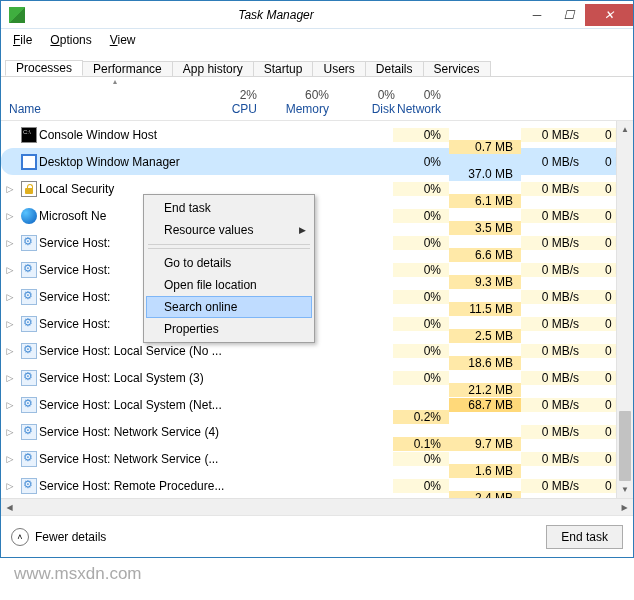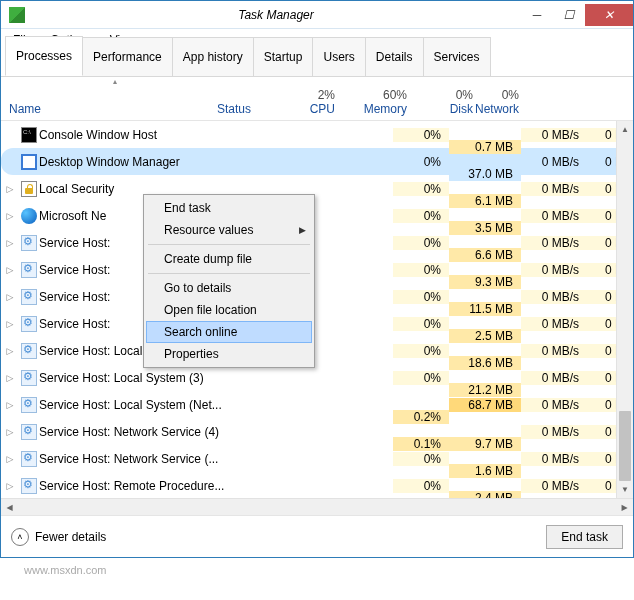--- a/index.html
+++ b/index.html
@@ -8,21 +8,21 @@
     .titlebar { height: 28px; background: #fff; display: flex; align-items: center; padding: 0 0 0 8px; border-bottom: 1px solid #d8e6f2; font-style: italic; }
     .title-icon { width: 16px; height: 16px; background: linear-gradient(135deg,#3fae3f 0 50%,#2e8b2e 50% 100%); margin-right: 6px; }
     .title-spacer { flex: 1; text-align: center; font-size: 12px; color: #000; }
     .winbtns { display: flex; height: 22px; }
     .winbtn { width: 32px; height: 22px; display: flex; align-items: center; justify-content: center; font-size: 12px; color: #333; }
     .winbtn.close { background: #c75050; color: #fff; width: 48px; }
     .menubar { height: 22px; display: flex; align-items: center; padding: 0 4px; gap: 2px; }
     .menuitem { padding: 2px 8px; color: #000; }
     .menuitem u { text-decoration: underline; }
     .tabbar { height: 26px; display: flex; align-items: flex-end; padding: 0 4px; border-bottom: 1px solid #d8d8d8; position: relative; }
-    .tab { padding: 12px 10px; border: 1px solid #d8d8d8; border-bottom: none; background: #f7f7f7; margin-right: -1px; font-size: 12px; color: #000; }
+    .tab { padding: 0 10px; border: 1px solid #d8d8d8; border-bottom: none; background: #f7f7f7; margin-right: -1px; font-size: 12px; color: #000; }
     .tab.active { background: #fff; border-bottom: 1px solid #fff; position: relative; z-index: 2; }
     .header { display: flex; height: 44px; border-bottom: 1px solid #e5e5e5; font-size: 12px; color: #1a4f9c; }
     .header .hcol { display: flex; flex-direction: column; justify-content: flex-end; padding: 4px 8px; }
     .header .hcol.right { text-align: right; align-items: flex-end; }
     .header .pct { color: #4a4a4a; }
     .body { flex: 1; overflow: hidden; position: relative; }
     .rows { }
     .row { display: flex; height: 27px; align-items: center; font-size: 12px; color: #000; }
     .row.selected { background: #cde8ff; border-radius: 12px; }
     .c-expand { width: 18px; text-align: center; color: #888; font-size: 9px; }
@@ -63,21 +63,21 @@
     .hscrollbar .track { flex: 1; position: relative; }
     .footer { height: 42px; border-top: 1px solid #e5e5e5; display: flex; align-items: center; padding: 0 10px; justify-content: space-between; }
     .fewer { display: flex; align-items: center; gap: 6px; color: #000; }
     .fewer-icon { width: 18px; height: 18px; border: 1px solid #7a7a7a; border-radius: 50%; display: flex; align-items: center; justify-content: center; font-size: 9px; }
     .endtask { padding: 4px 14px; border: 1px solid #acacac; background: #f0f0f0; font-size: 12px; }
     .context-menu { position: absolute; left: 143px; top: 194px; width: 172px; background: #f0f0f0; border: 1px solid #a0a0a0; box-shadow: 2px 2px 4px rgba(0,0,0,0.25); padding: 2px; z-index: 100; font-size: 12px; }
     .cm-item { height: 22px; display: flex; align-items: center; padding: 0 20px 0 18px; position: relative; }
     .cm-item.highlight { background: #bfdcff; border: 1px solid #7eb6f7; padding-left: 17px; padding-right: 19px; height: 22px; }
     .cm-sep { height: 1px; background: #d0d0d0; margin: 3px 2px; }
     .cm-arrow { position: absolute; right: 6px; font-size: 9px; color: #333; }
-    .watermark { position: absolute; left: 24px; top: 564px; font-size: 11px; color: #aaa; font-family: Arial, sans-serif; }
+    .watermark { position: absolute; left: 14px; top: 564px; font-size: 17px; color: #aaa; font-family: Arial, sans-serif; }
     .sort-arrow { position:absolute; left:112px; top:0; font-size:8px; color:#888; }
   </style>
 </head>
 <body>
 
 <div class="window">
   <div class="titlebar">
     <div class="title-icon"></div>
     <div class="title-spacer">Task Manager</div>
     <div class="winbtns">
@@ -101,23 +101,20 @@
     <div class="tab">Users</div>
     <div class="tab">Details</div>
     <div class="tab">Services</div>
   </div>
 
   <div class="header" style="position:relative">
     <span class="sort-arrow">▴</span>
     <div class="hcol h-name">
         <span>Name</span>
       </div>
-    <div class="hcol h-status">
-        <span>Status</span>
-      </div>
     <div class="hcol h-cpu right">
         <span class="pct">2%</span>
         <span>CPU</span>
       </div>
     <div class="hcol h-mem right">
         <span class="pct">60%</span>
         <span>Memory</span>
       </div>
     <div class="hcol h-disk right">
         <span class="pct">0%</span>
@@ -305,21 +302,20 @@
       <span>Fewer details</span>
     </div>
     <button class="endtask">End task</button>
   </div>
 </div>
 
 <div class="context-menu" id="cmenu">
     <div class="cm-item">End task</div>
     <div class="cm-item">Resource values<span class="cm-arrow">▶</span></div>
     <div class="cm-sep"></div>
-    <div class="cm-item">Create dump file</div>
     <div class="cm-sep"></div>
     <div class="cm-item">Go to details</div>
     <div class="cm-item">Open file location</div>
     <div class="cm-item highlight">Search online</div>
     <div class="cm-item">Properties</div>
   </div>
 
 <div class="watermark">www.msxdn.com</div>
 
 </body></html>

